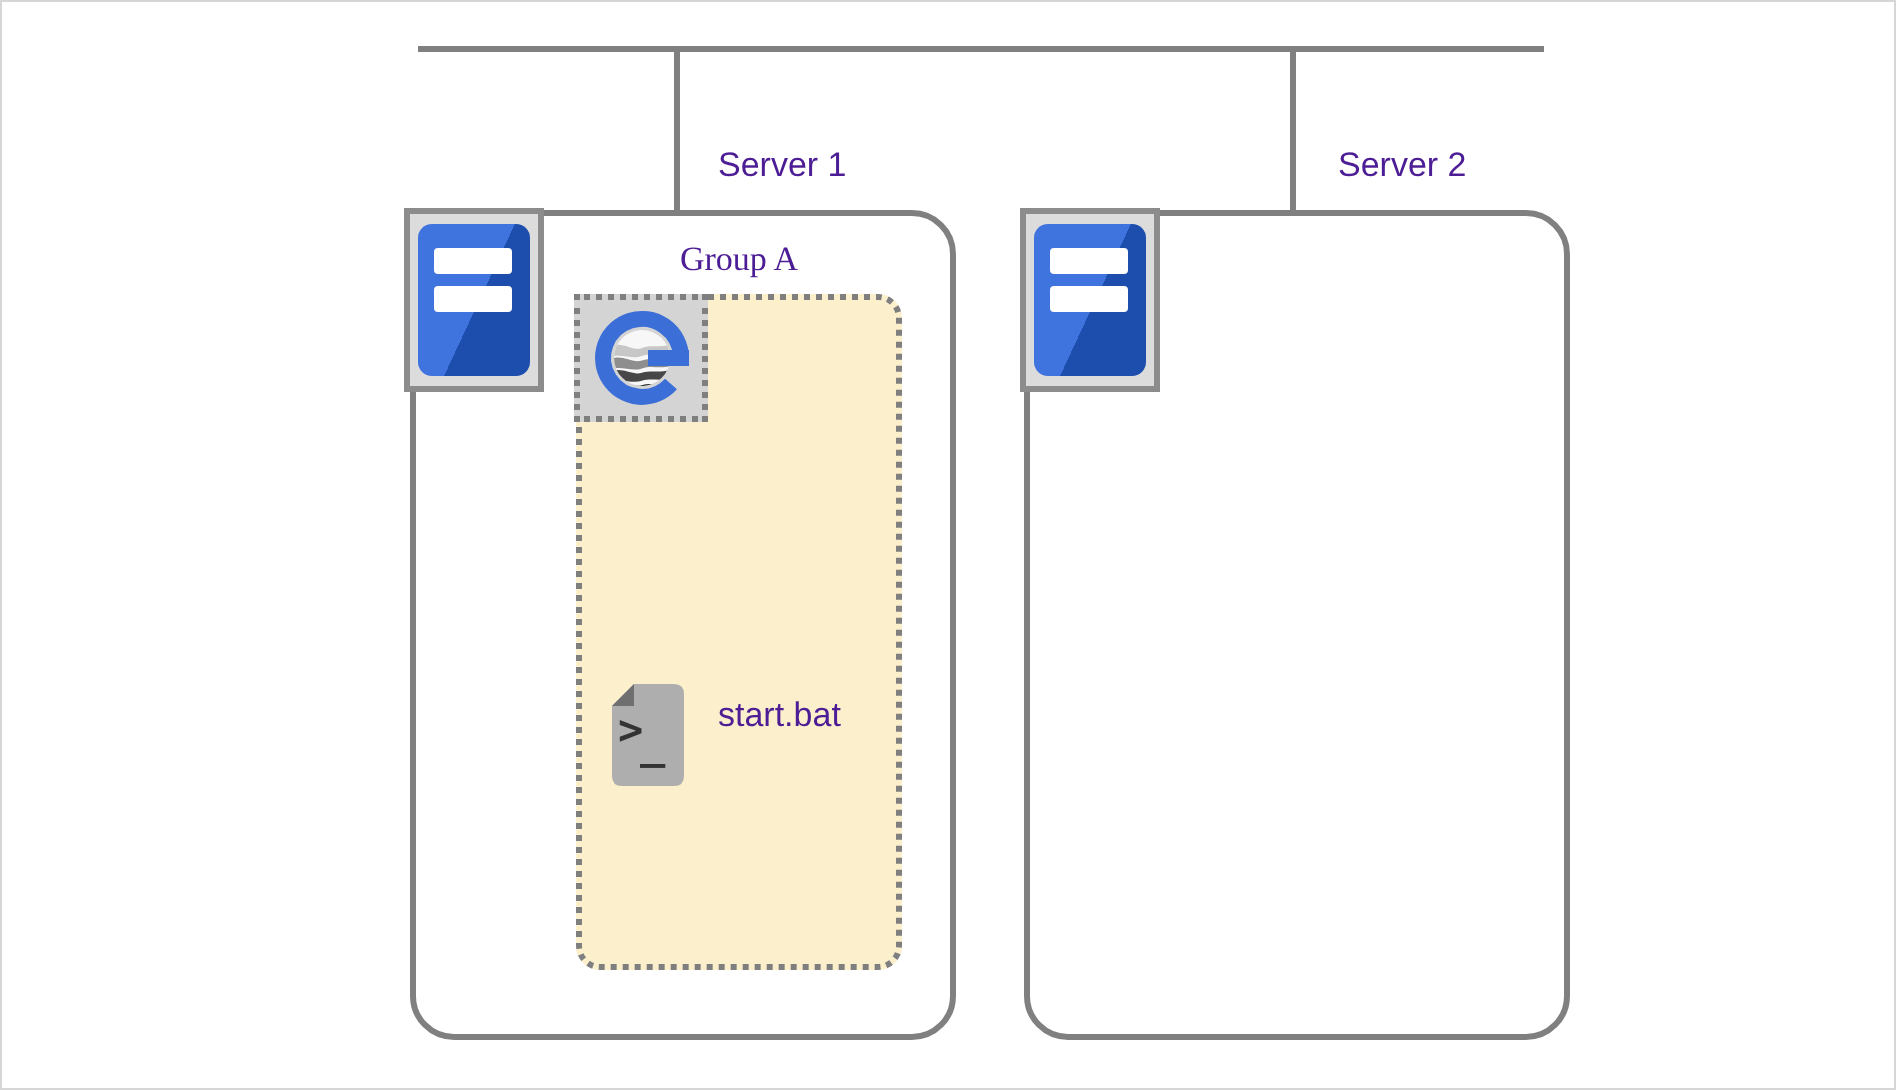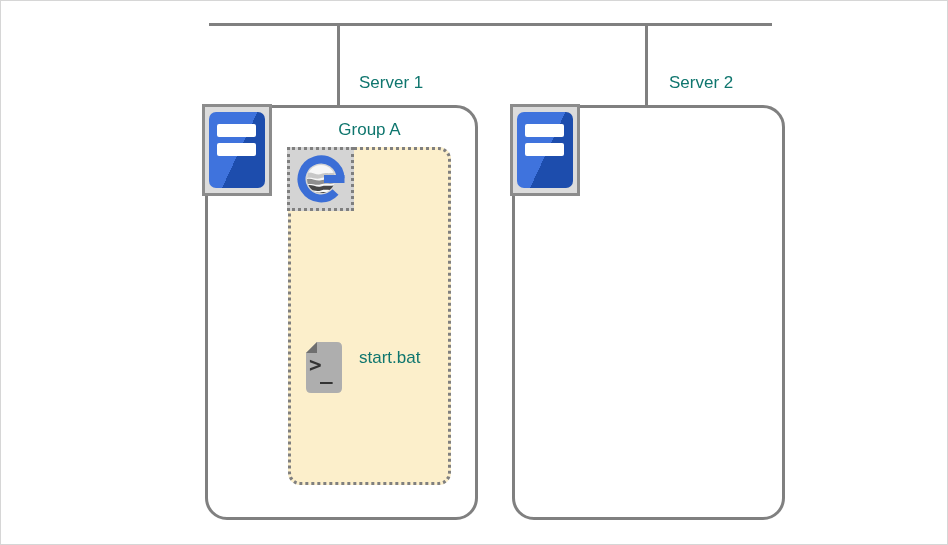--- a/index.html
+++ b/index.html
@@ -2,42 +2,42 @@
 <html><head>
 <meta charset="utf-8">
 <style>
   html,body { margin:0; padding:0; background:#fff; }
   .canvas {
     position:relative; width:948px; height:545px; box-sizing:border-box;
     background:#ffffff; border:1px solid #d6d6d6; overflow:hidden;
     font-family:"Liberation Sans", sans-serif; color:#000;
   }
   .line { position:absolute; background:#808080; }
-  .lbl { position:absolute; font-size:17px; line-height:20px; color:#0f766e; white-space:nowrap; }
+  .lbl { position:absolute; font-size:17px; line-height:20px; color:#4c1d95; white-space:nowrap; }
   .server-box {
     position:absolute; width:273px; height:415px; top:104px;
     border:3px solid #808080; border-radius:22px; background:#ffffff; box-sizing:border-box;
   }
   .srv-icon {
     position:absolute; top:103px; width:70px; height:92px;
     background:#dcdcdc; border:3px solid #8c8c8c; box-sizing:border-box;
     display:flex; align-items:center; justify-content:center;
   }
   .tower {
     position:relative; width:56px; height:76px; border-radius:7px;
     background:linear-gradient(115deg, #3f73dd 53%, #1d4dad 53%);
   }
   .tower .bar { position:absolute; left:8px; width:39px; height:13px; background:#ffffff; border-radius:2px; }
   .tower .bar1 { top:12px; }
   .tower .bar2 { top:31px; }
   .group-box {
     position:absolute; left:287px; top:146px; width:163px; height:338px;
     background:#fcefcb; border:3px dotted #7f7f7f; border-radius:12px; box-sizing:border-box;
   }
-  .group-lbl { left:287px; width:163px; top:119px; text-align:center; }
+  .group-lbl { left:287px; width:163px; top:119px; text-align:center;font-family:Liberation Serif, serif; }
   .logo-box {
     position:absolute; left:286px; top:146px; width:67px; height:64px;
     background:#d4d4d4; border:3px dotted #7f7f7f; box-sizing:border-box;
     display:flex; align-items:center; justify-content:center;
   }
   .file-icon { position:absolute; left:304px; top:340px; width:38px; height:53px; }
   .file-lbl { left:358px; top:347px; }
   .server1-lbl { left:358px; top:72px; }
   .server2-lbl { left:668px; top:72px;text-align:right; }
 </style>

